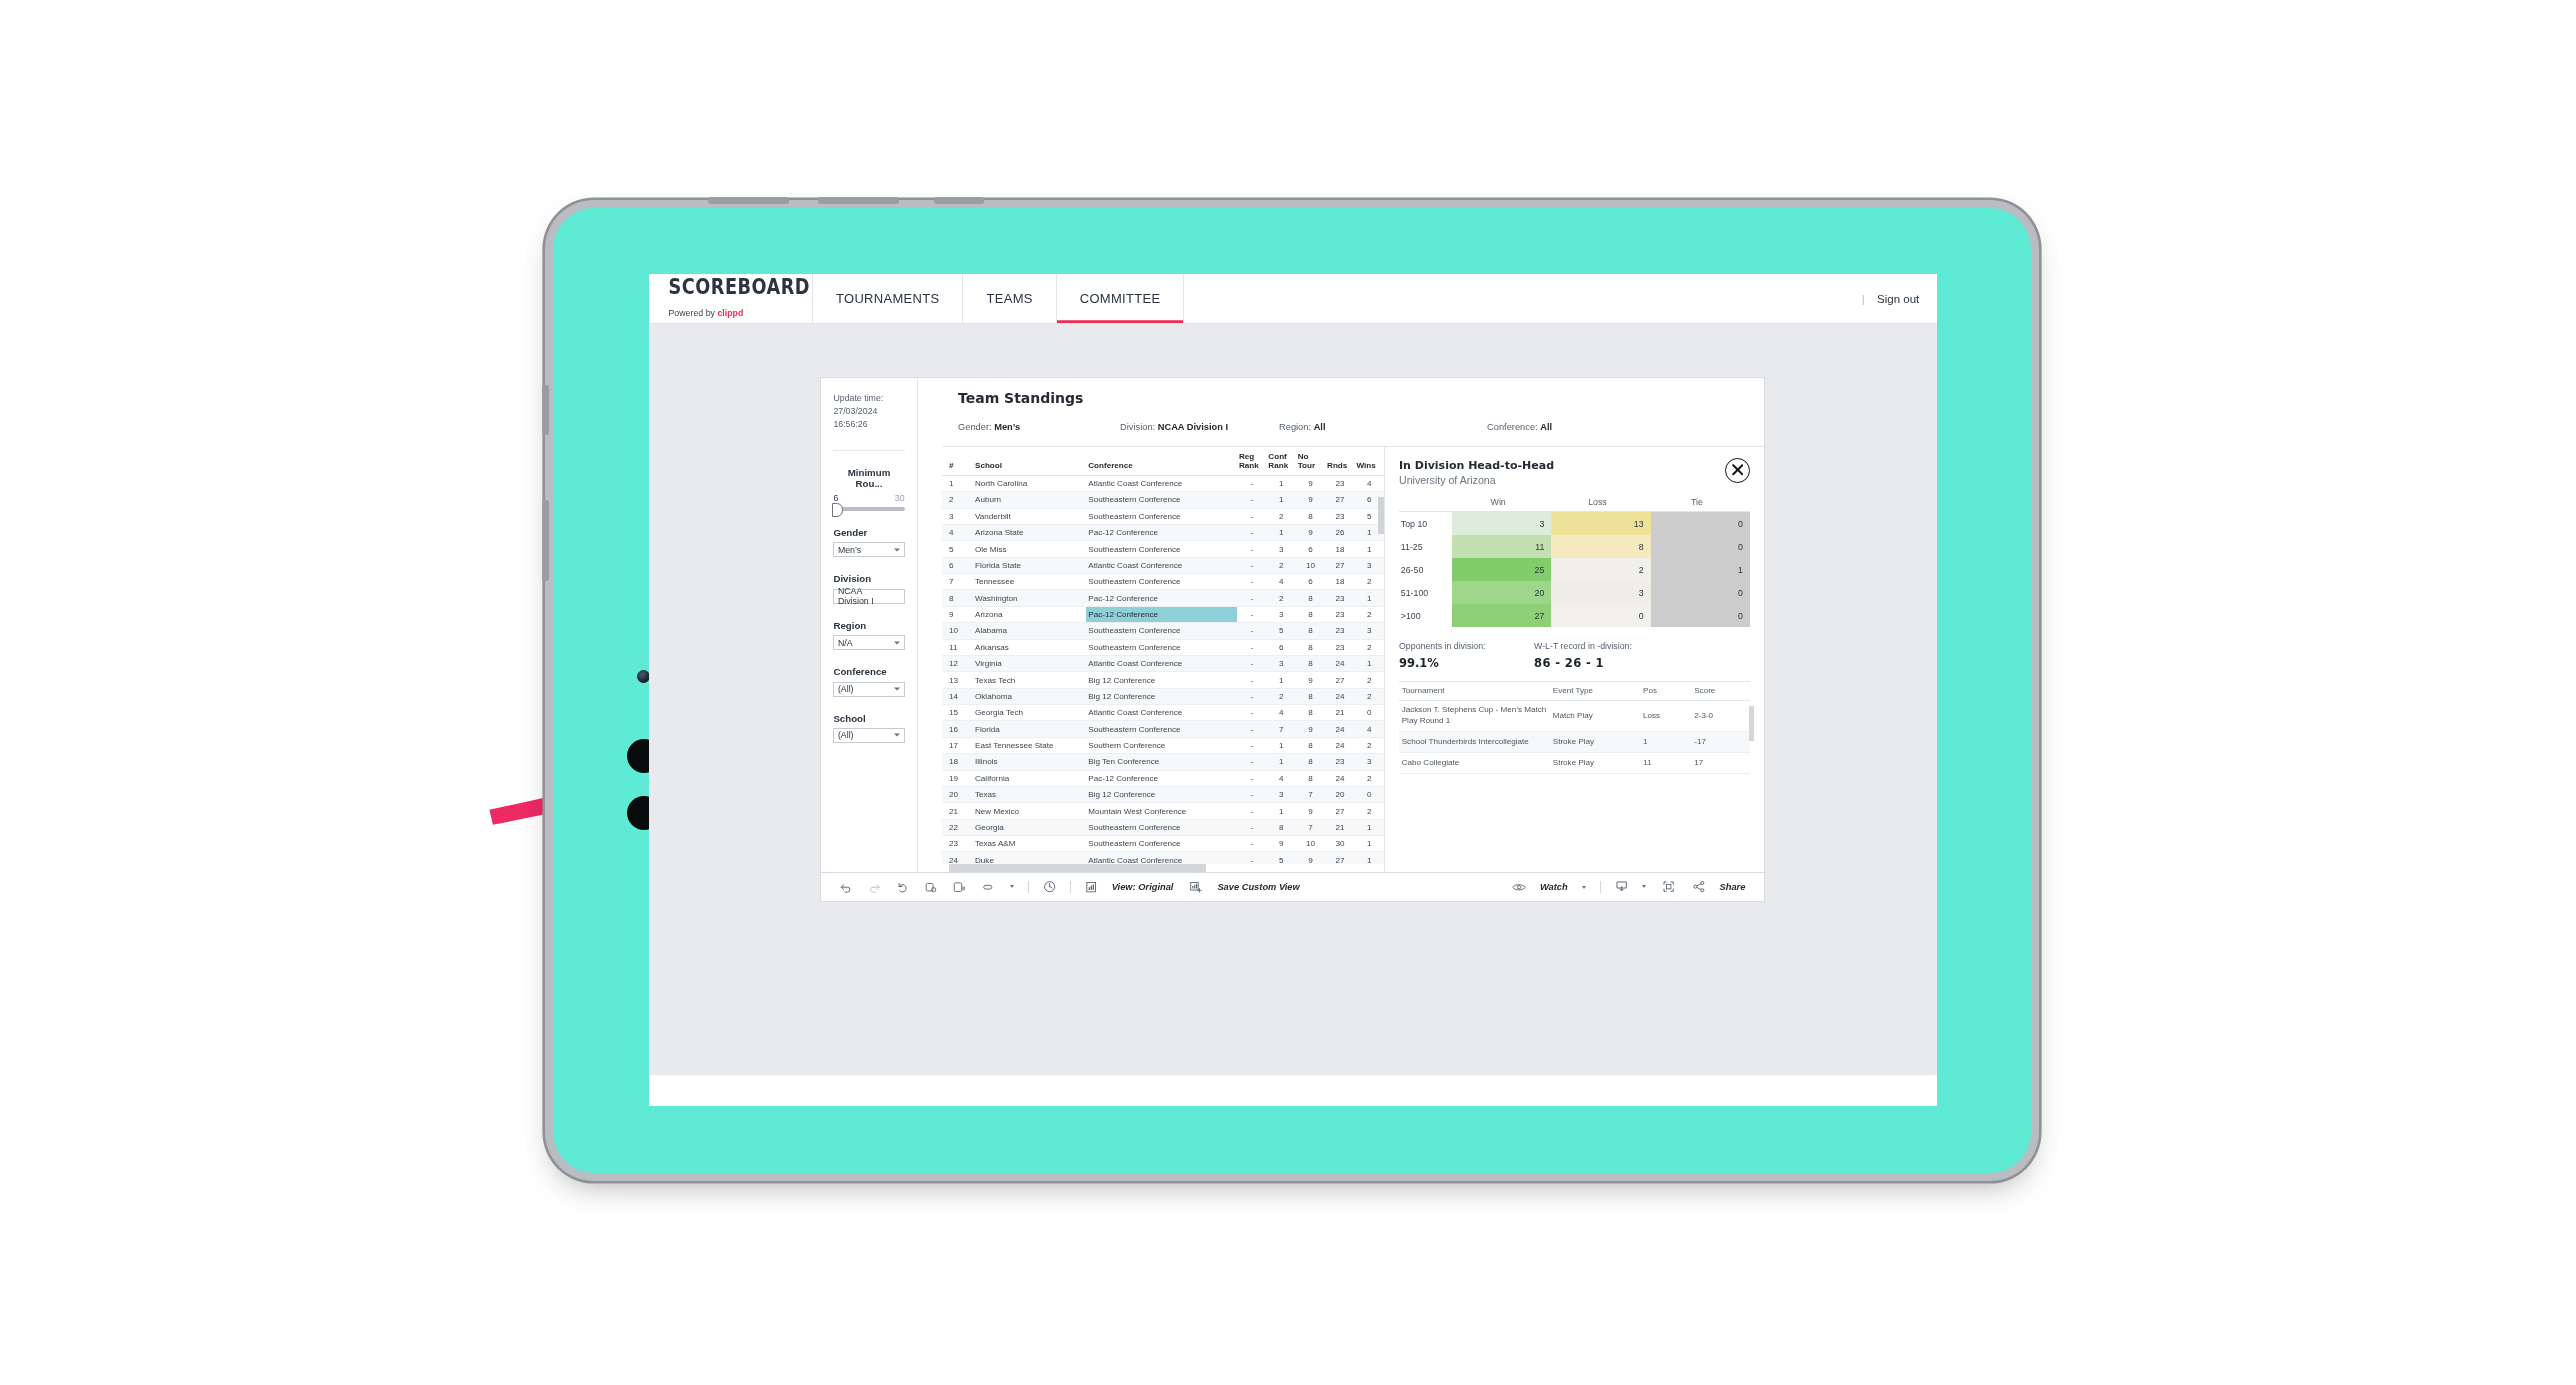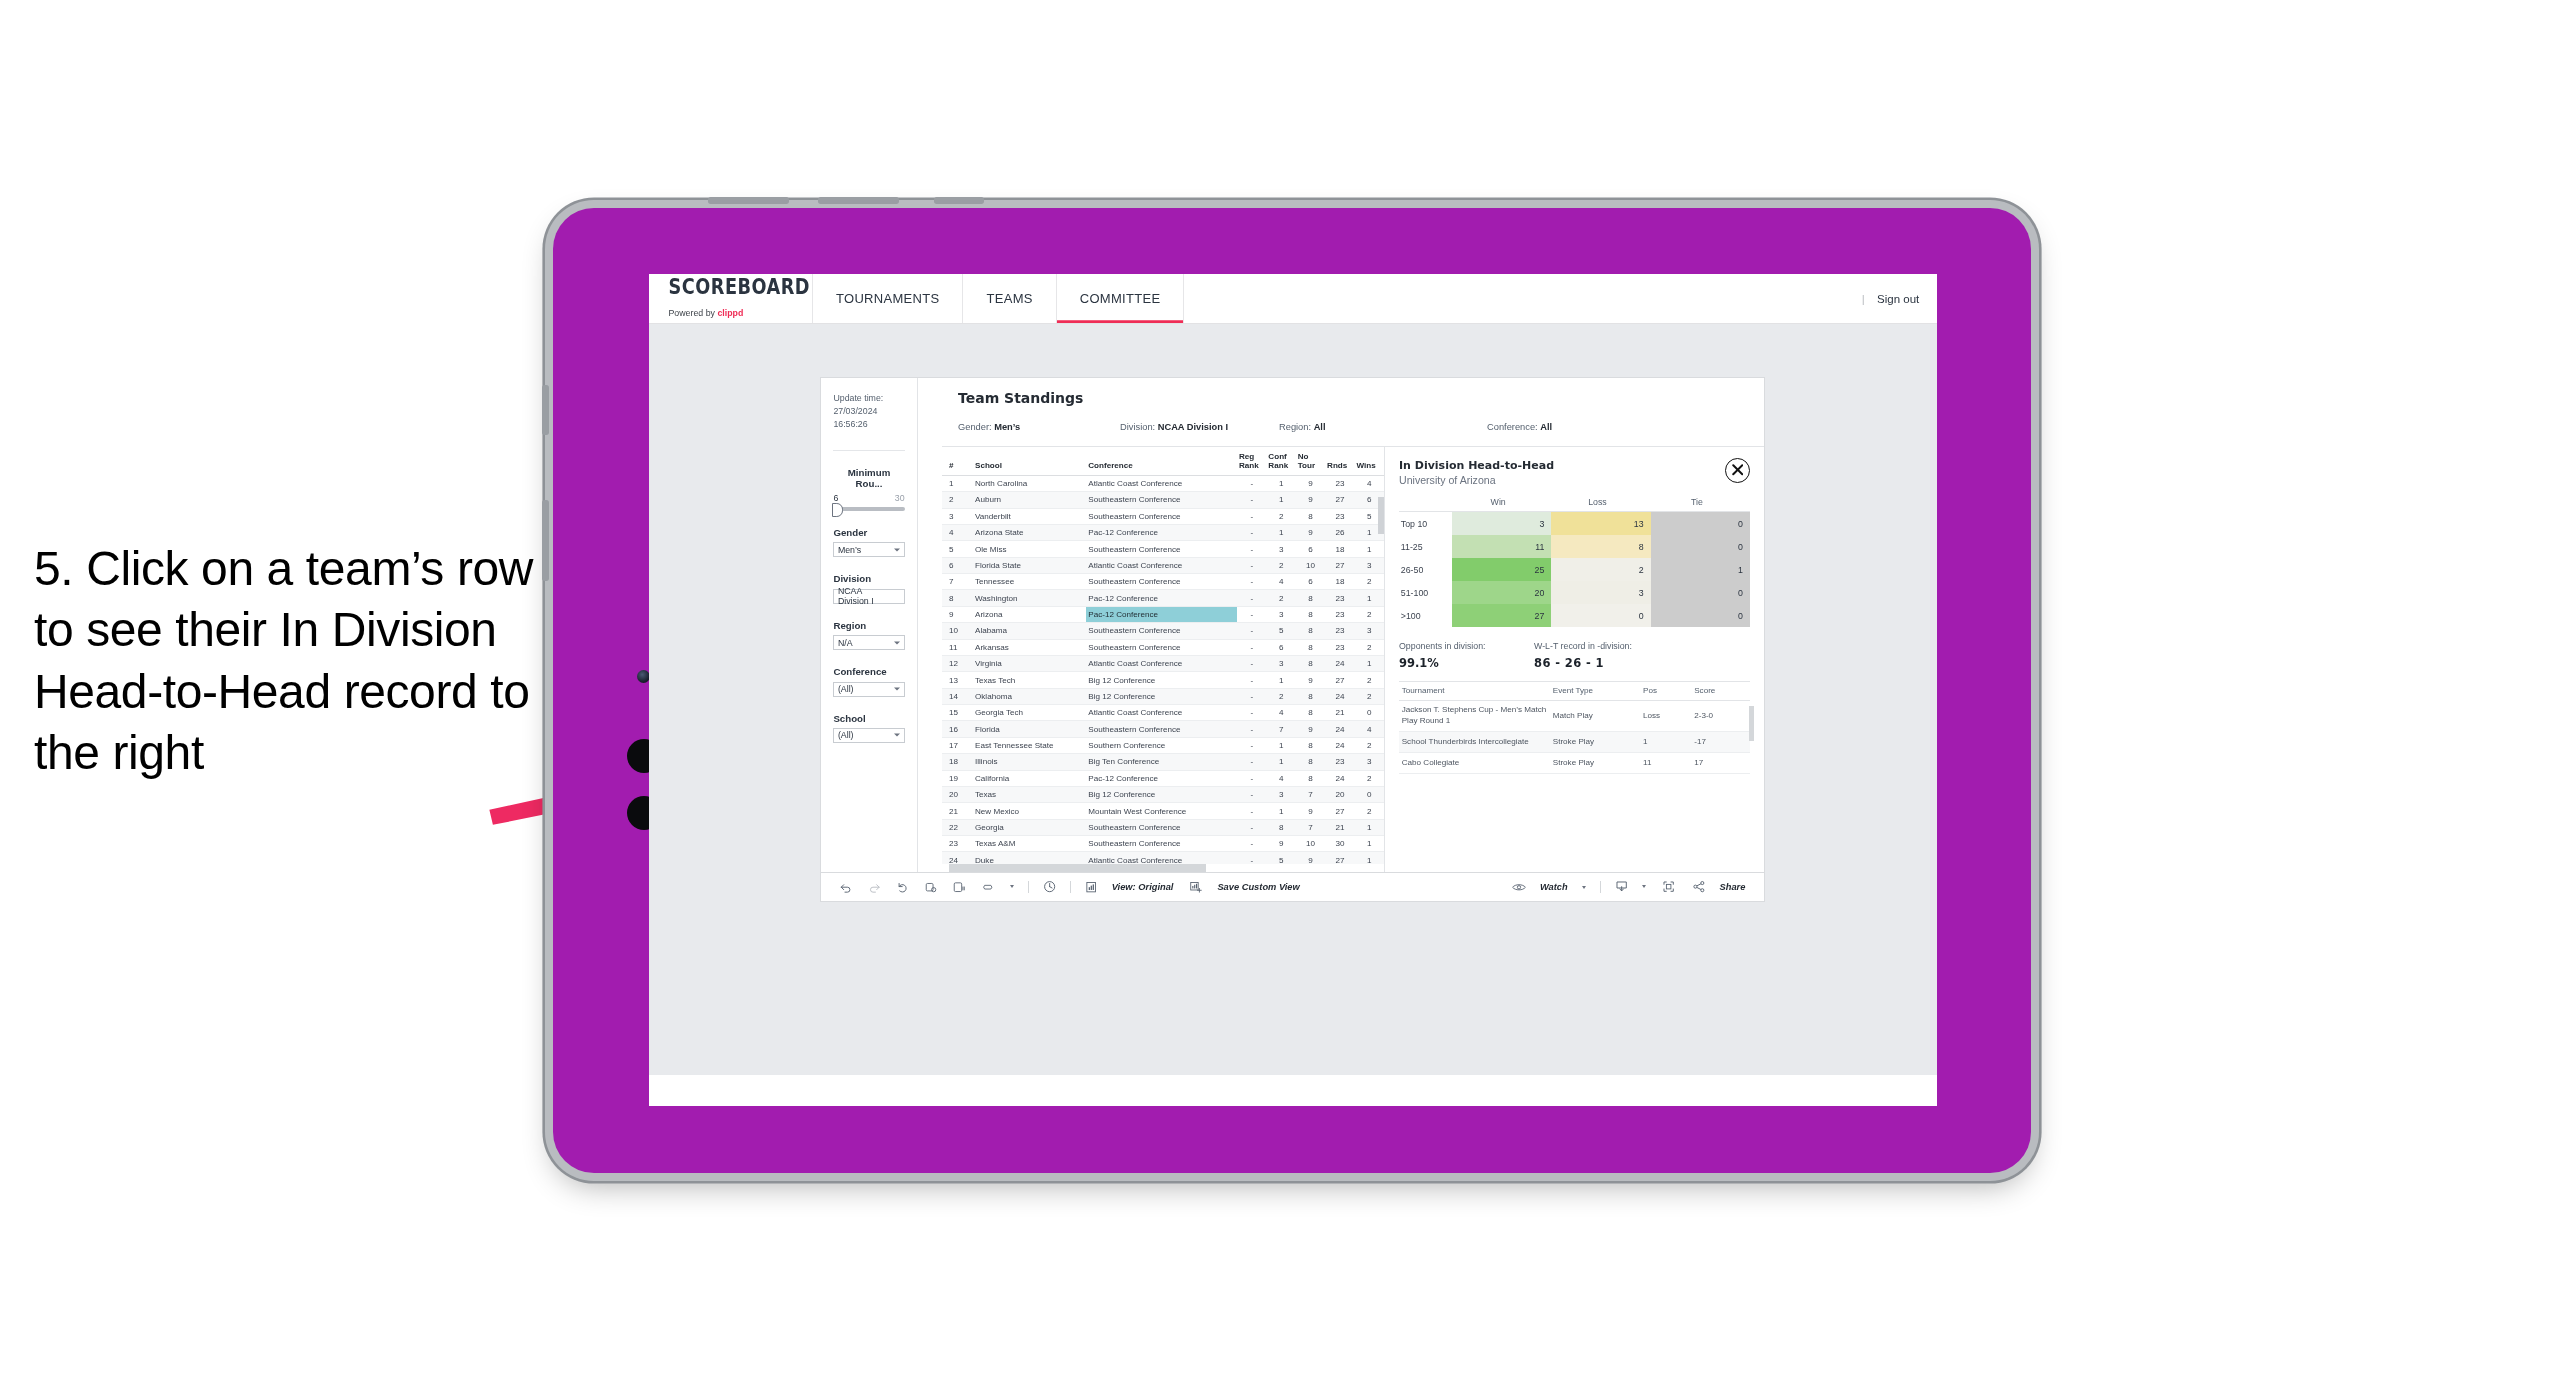--- a/index.html
+++ b/index.html
@@ -24,21 +24,21 @@
   }
 
   
   #arrow-svg { position:absolute; left:0; top:0; width:2576px; height:1386px; pointer-events:none; }
 
   
   #device {
     position: absolute;
     left: 553px; top: 208px;
     width: 1478px; height: 965px;
-    background: #a21caf;
+    background: #5eead4;
     border-radius: 41px;
     box-shadow: 0 0 0 8px #b9bcc0, 0 0 0 10.6px #8e9297, 0 12.4px 30px rgba(0,0,0,.30);
   }
   .bezel-btn { position:absolute; background:#9a9ea3; border-radius:2.7px; }
   #btn-top-1 { left:155px; top:-10.6px; width:81px; height:6.2px; }
   #btn-top-2 { left:265px; top:-10.6px; width:81px; height:6.2px; }
   #btn-top-3 { left:381px; top:-10.6px; width:50px; height:6.2px; }
   #btn-left-1 { left:-10.6px; top:177px; width:6.2px; height:50px; }
   #btn-left-2 { left:-10.6px; top:292px; width:6.2px; height:81px; }
   #cam { position:absolute; left:84px; top:462px; width:13.3px; height:13.3px; border-radius:50%;
@@ -218,21 +218,20 @@
   .tb svg { display:block; }
   .tb-sep { width:0.9px; height:12.4px; background:#d4d7da; margin:0 6.2px; }
   .tb-gap { flex:1; }
   .caret-sm { width:0;height:0;border-left:2.7px solid transparent;border-right:2.7px solid transparent;border-top:3.5px solid #6d7480; }
 </style>
 </head>
 <body>
 
 <div id="stage">
 
-  <div id="annotation">5. Click on a team’s row to see their In Division Head-to-Head record to the right</div>
 
   <svg id="arrow-svg" viewBox="0 0 2911 1566">
     <g>
       <path d="M 553 915 L 1055 805 L 1050 790 L 1112 812 L 1058 848 L 1052 832 L 557 932 Z" fill="#ee2a62"></path>
     </g>
   </svg>
 
   <div id="device">
     <div class="bezel-btn" id="btn-top-1"></div>
     <div class="bezel-btn" id="btn-top-2"></div>

